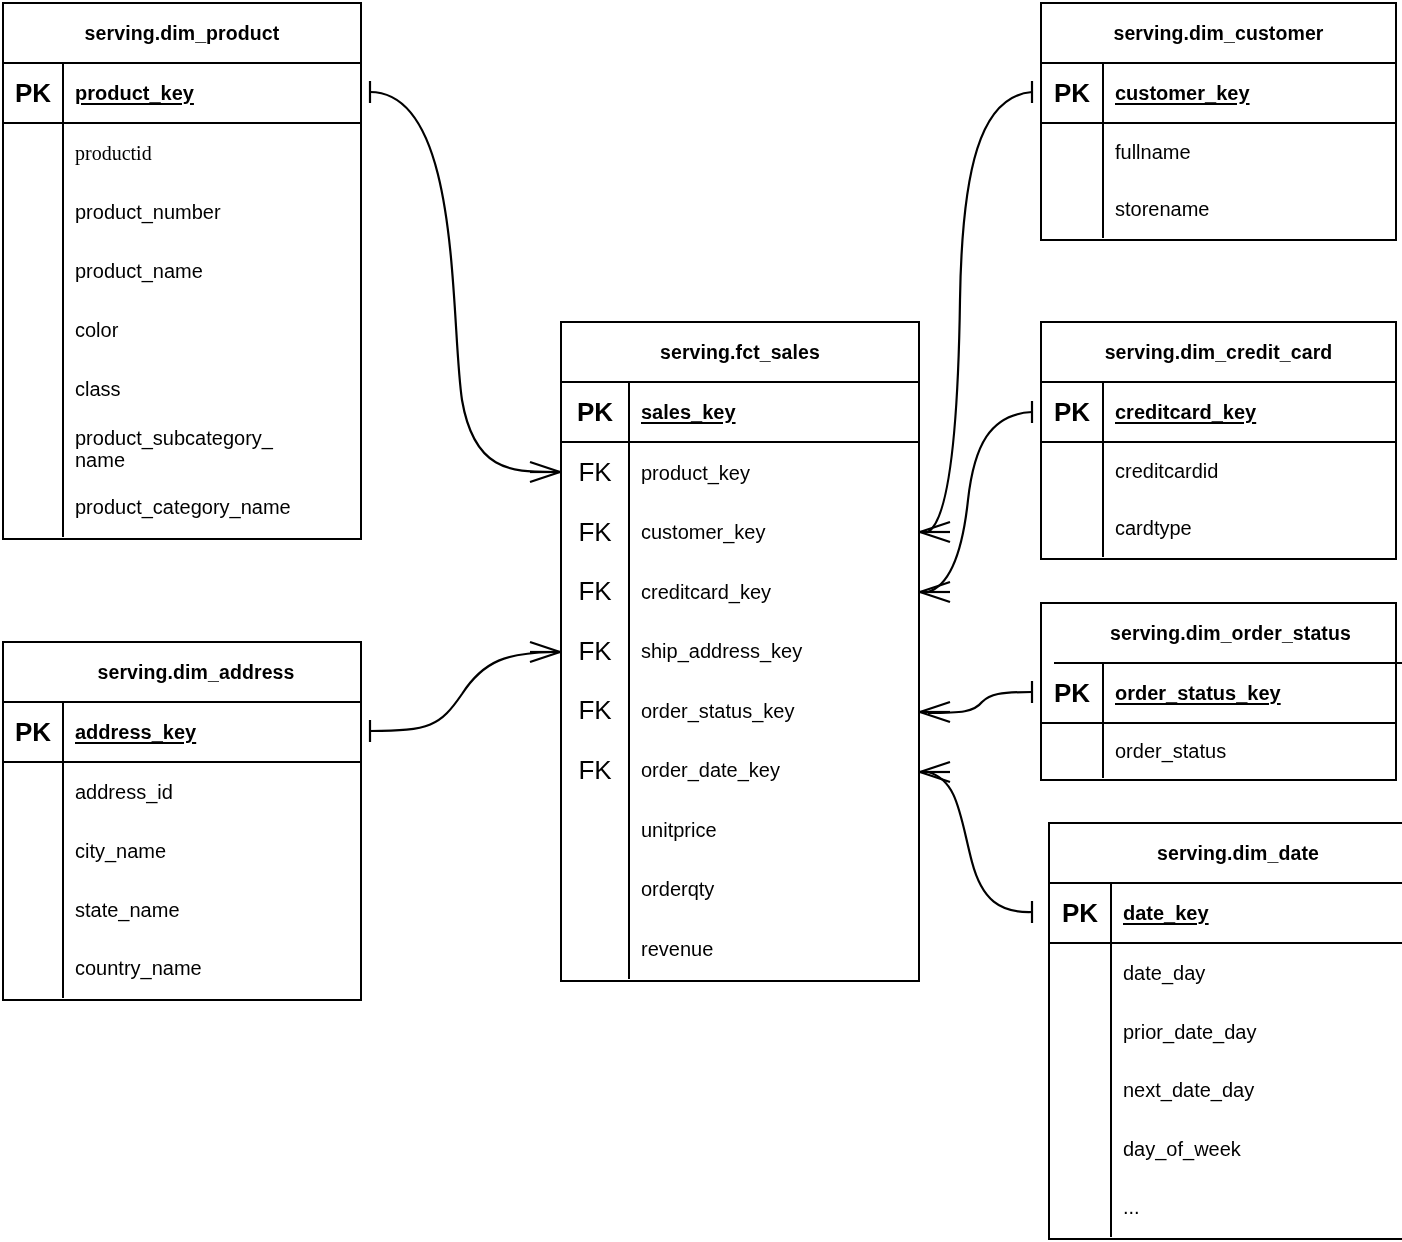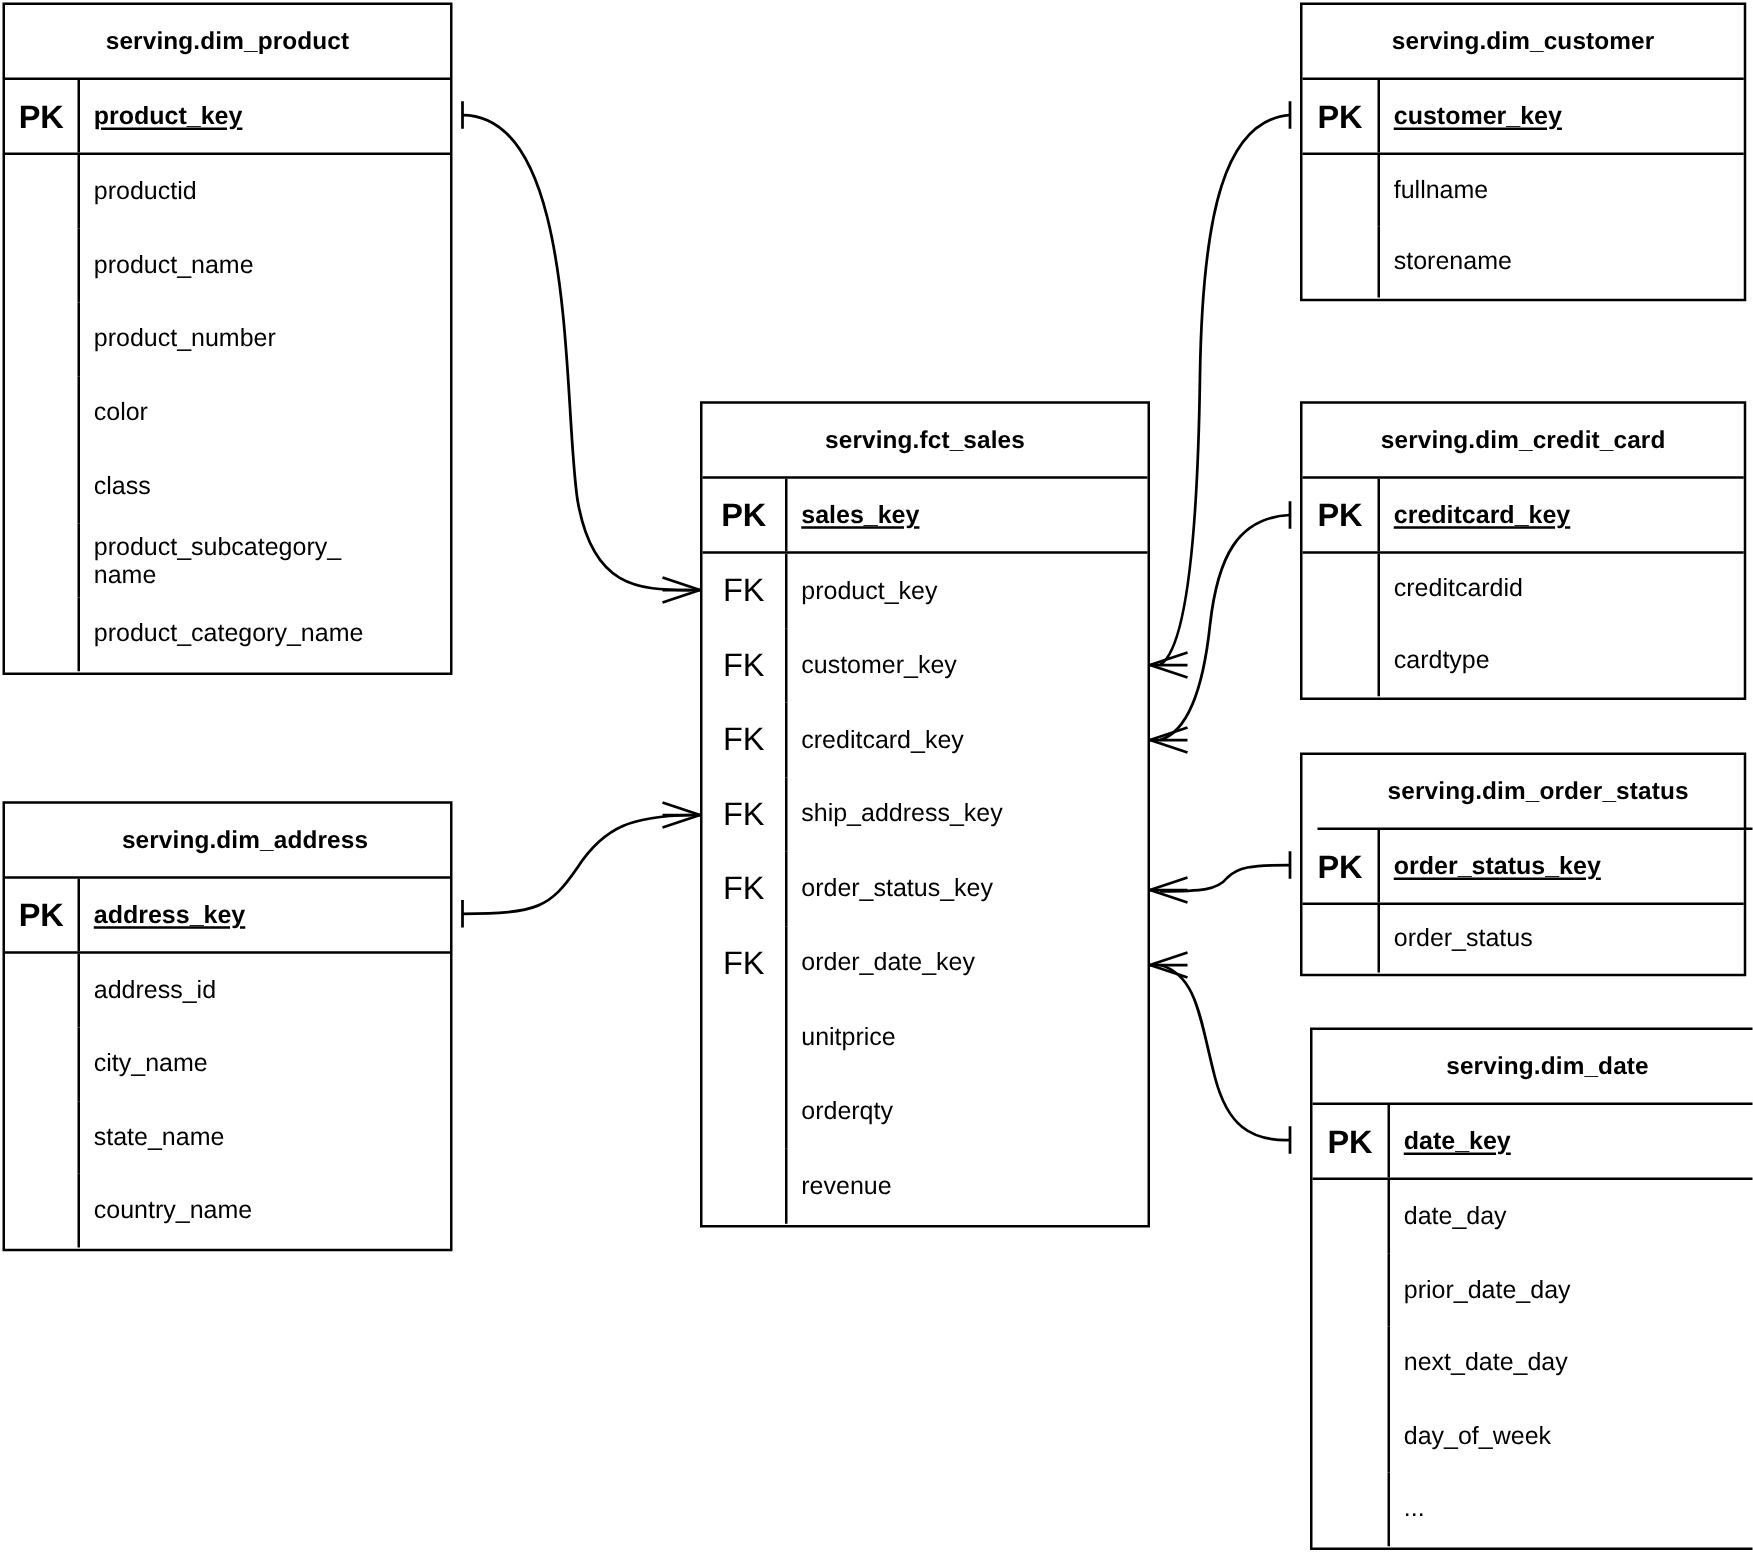--- a/index.html
+++ b/index.html
@@ -72,31 +72,31 @@
         <line x1="920" y1="772" x2="950" y2="782"></line>
       </g>
     </svg>
   <div id="entities-layer">
       <div class="entity" style="left: 2px; top: 2px; width: 360px; height: 538px;">
         <div class="ent-title" style="height: 60px;">serving.dim_product</div>
         <div class="row pk-row" style="height: 60px;">
           <div class="keycell" style="flex-basis: 60px;">PK</div>
           <div class="namecell pk-name">product_key</div>
         </div>
-        <div class="row" style="height: 59px;">
+        <div class="row" style="height: 59px; font-family: Liberation Serif, serif;">
           <div class="keycell" style="flex-basis: 60px;"></div>
           <div class="namecell">productid</div>
         </div>
         <div class="row" style="height: 59px;">
           <div class="keycell" style="flex-basis: 60px;"></div>
+          <div class="namecell">product_number</div>
+        </div>
+        <div class="row" style="height: 59px;">
+          <div class="keycell" style="flex-basis: 60px;"></div>
           <div class="namecell">product_name</div>
-        </div>
-        <div class="row" style="height: 59px;">
-          <div class="keycell" style="flex-basis: 60px;"></div>
-          <div class="namecell">product_number</div>
         </div>
         <div class="row" style="height: 59px;">
           <div class="keycell" style="flex-basis: 60px;"></div>
           <div class="namecell">color</div>
         </div>
         <div class="row" style="height: 59px;">
           <div class="keycell" style="flex-basis: 60px;"></div>
           <div class="namecell">class</div>
         </div>
         <div class="row" style="height: 59px;">

